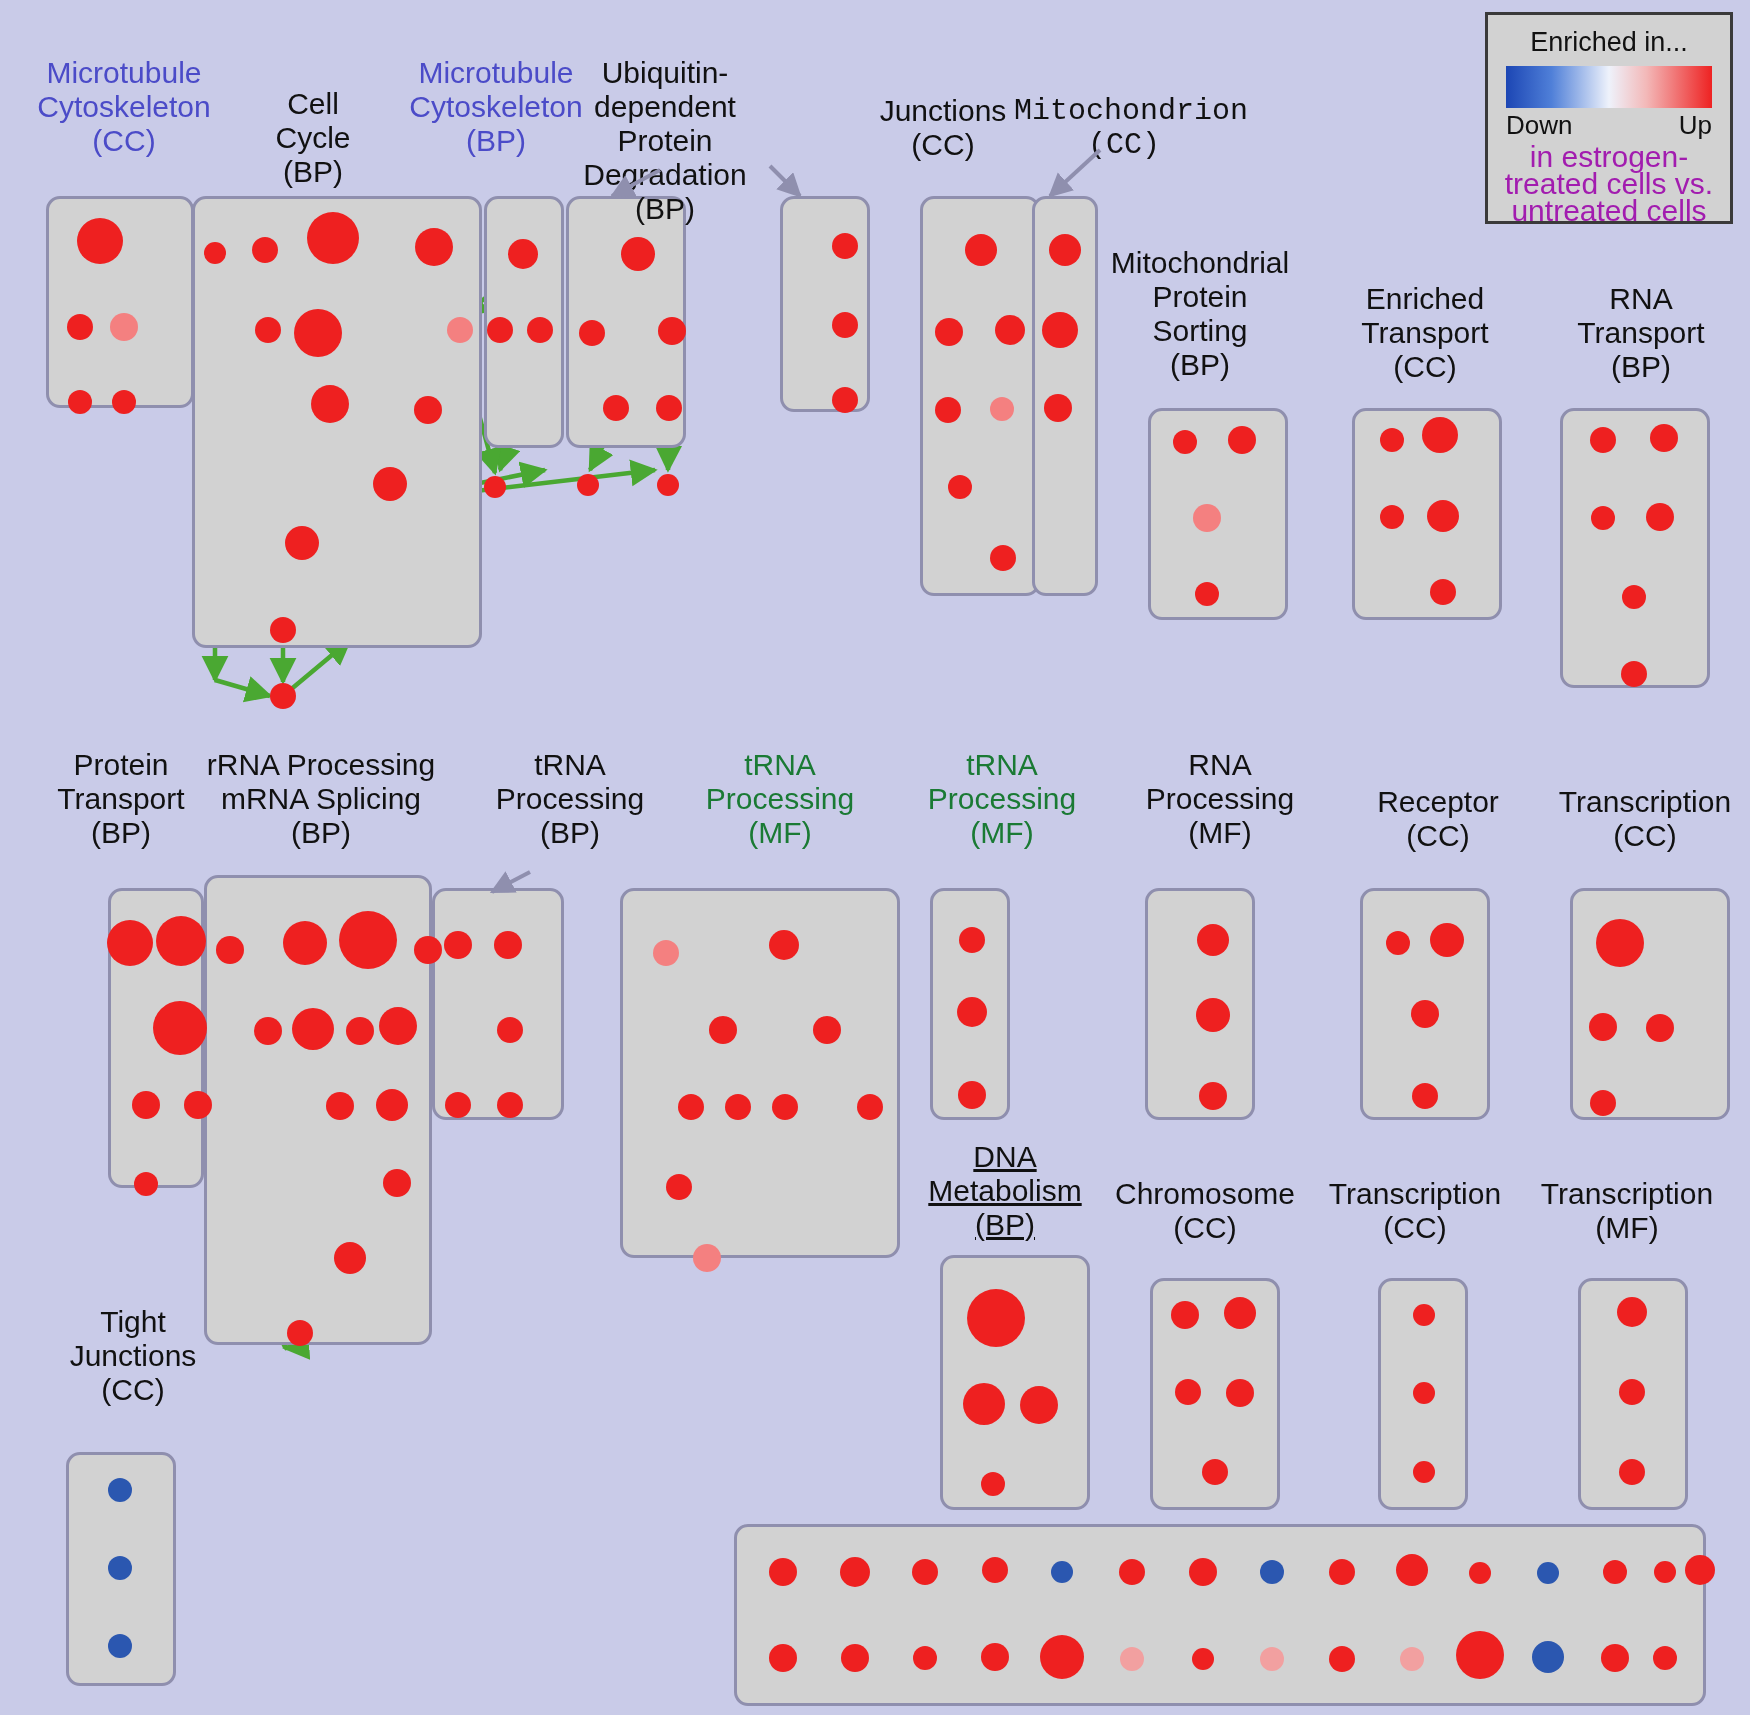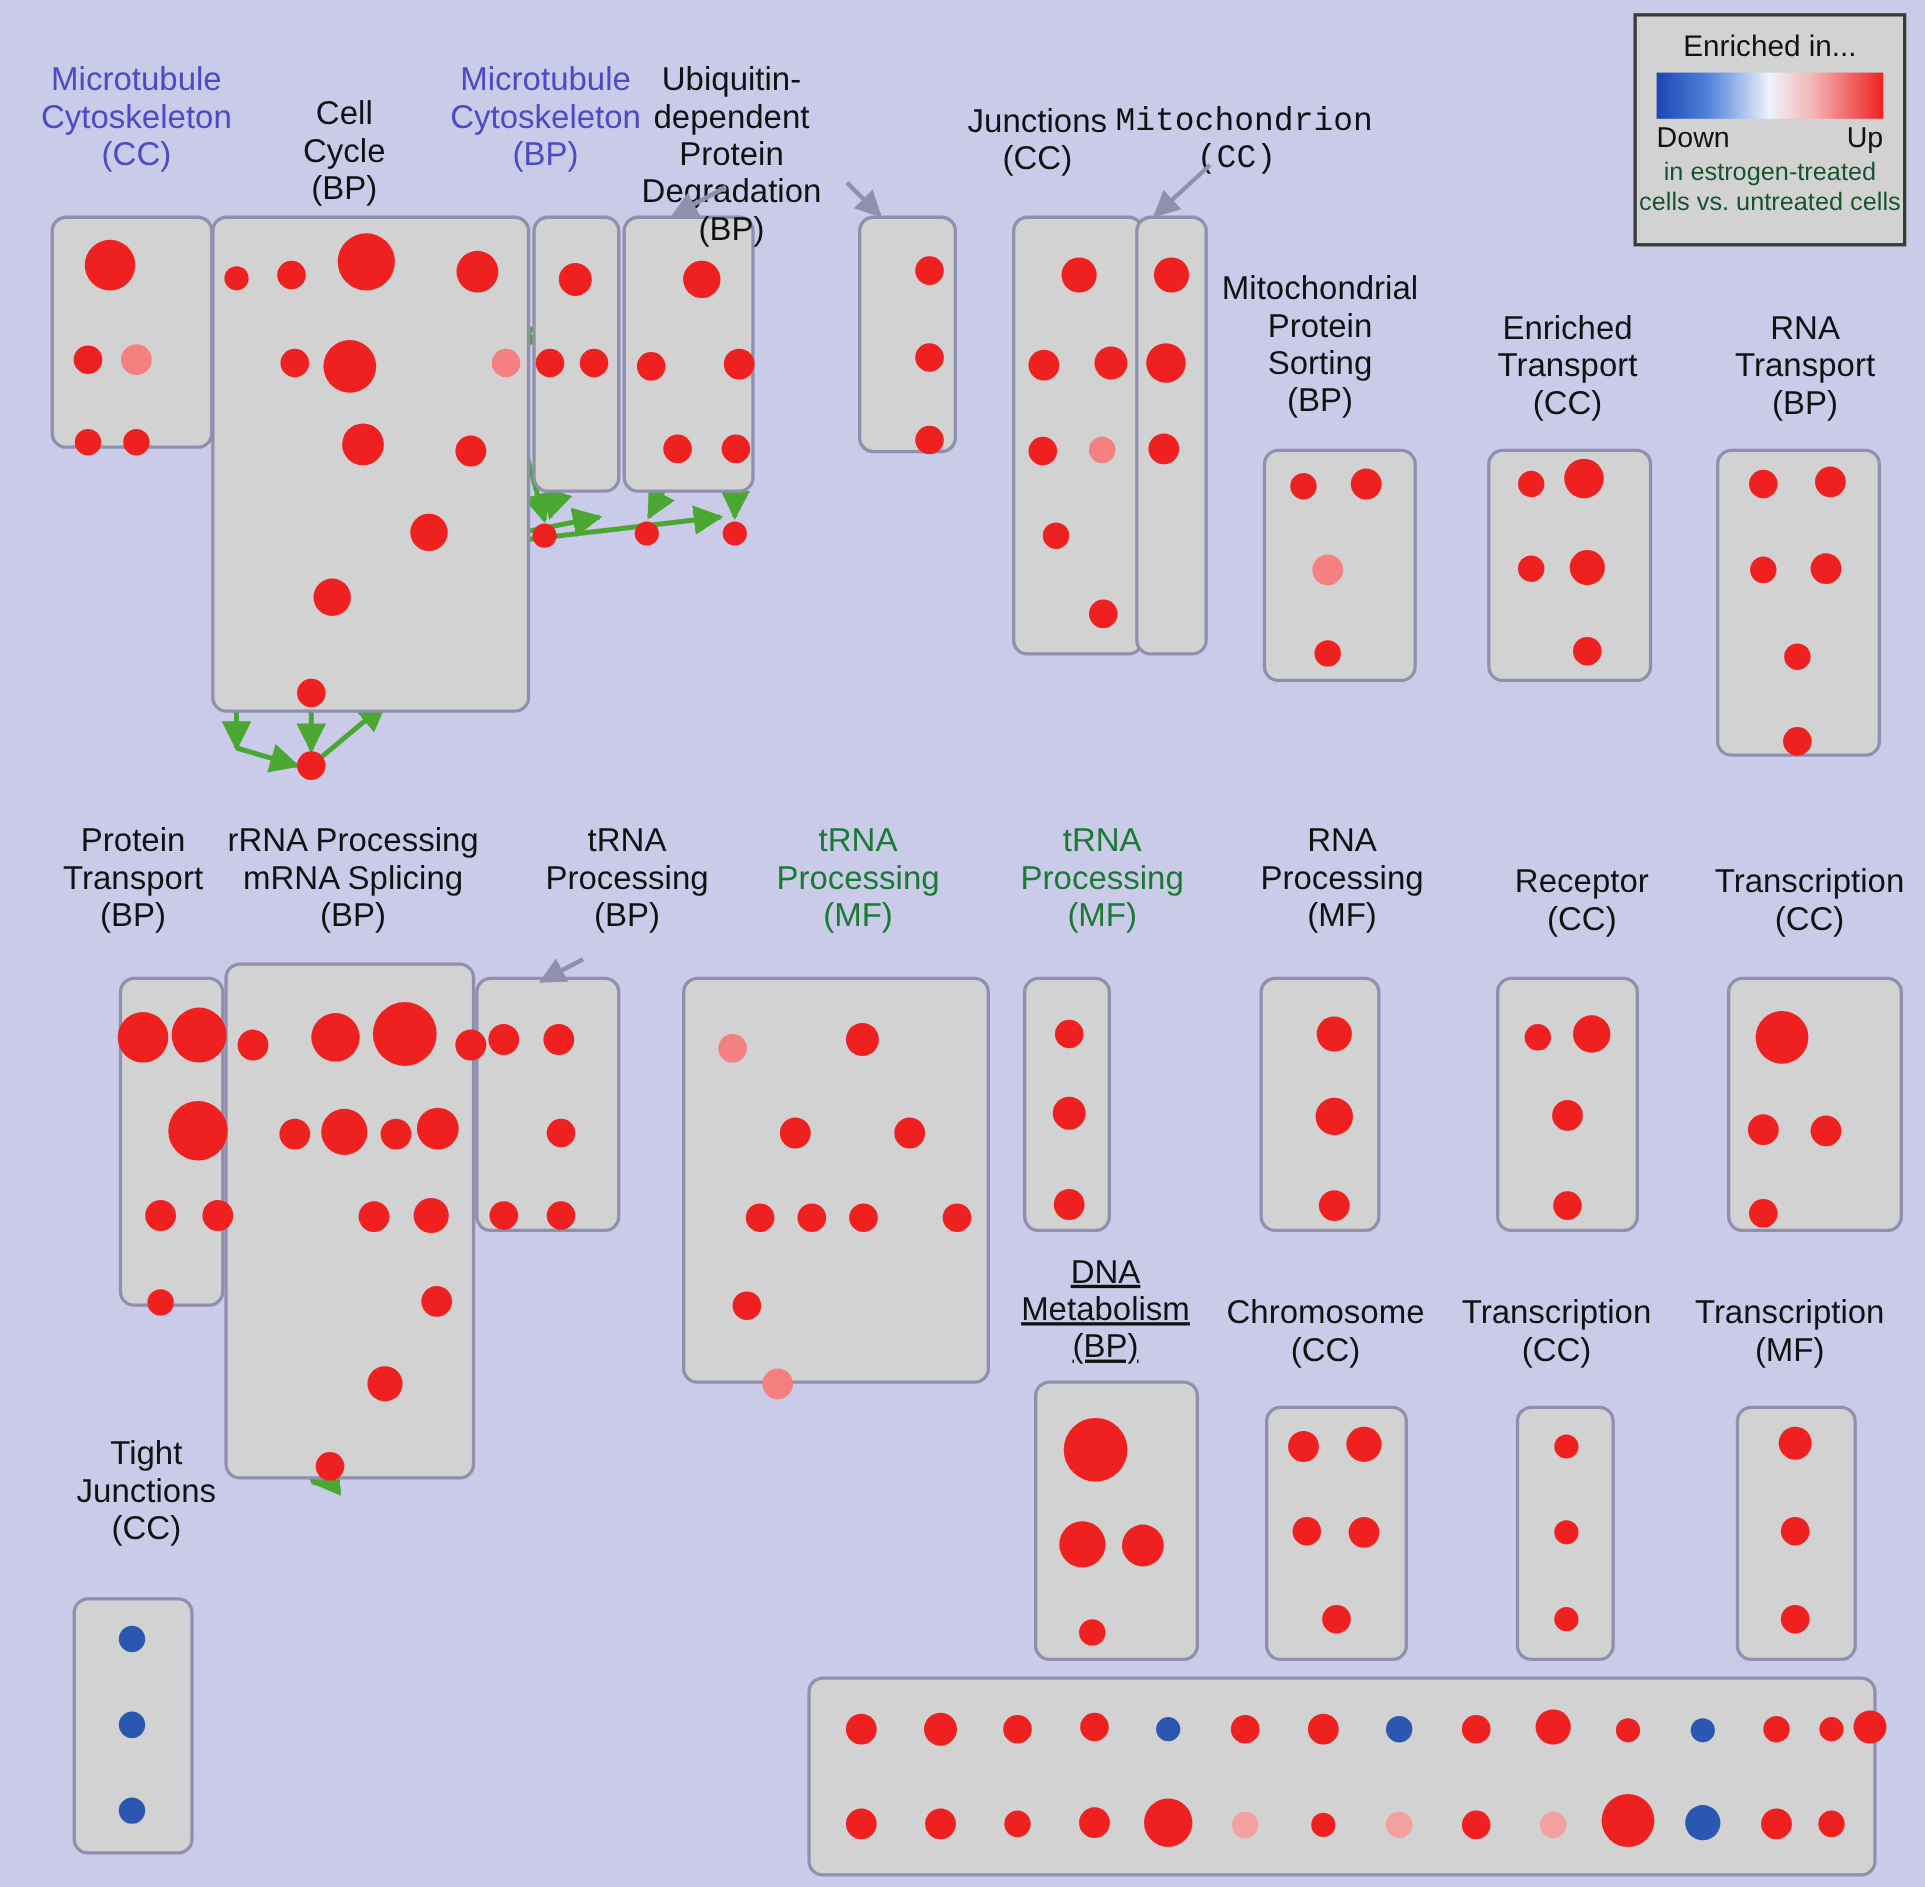--- a/index.html
+++ b/index.html
@@ -41,21 +41,21 @@
     border:3px solid #3a3a3a;
     box-sizing:border-box;
     text-align:center;
   }
   .legend .ltitle{font-size:27px;color:#111;margin-top:12px;}
   .legend .bar{
     margin:8px auto 0 auto;width:206px;height:42px;
     background:linear-gradient(to right,#1c46b4 0%,#4f7fd8 22%,#eef2fb 50%,#f3b9b9 68%,#ee2222 100%);
   }
   .legend .ends{display:flex;justify-content:space-between;width:206px;margin:2px auto 0 auto;font-size:26px;color:#111;}
-  .legend .sub{font-size:23px;line-height:27px;color:#14532d;margin-top:2px;}
+  .legend .sub{font-size:30px;line-height:27px;color:#a21caf;margin-top:2px;}
   .bigtext{
     position:absolute;
     font-size:30px;
     line-height:37px;
     color:#111;
     white-space:pre;
     text-align:left;
   }
 </style>
 </head>

